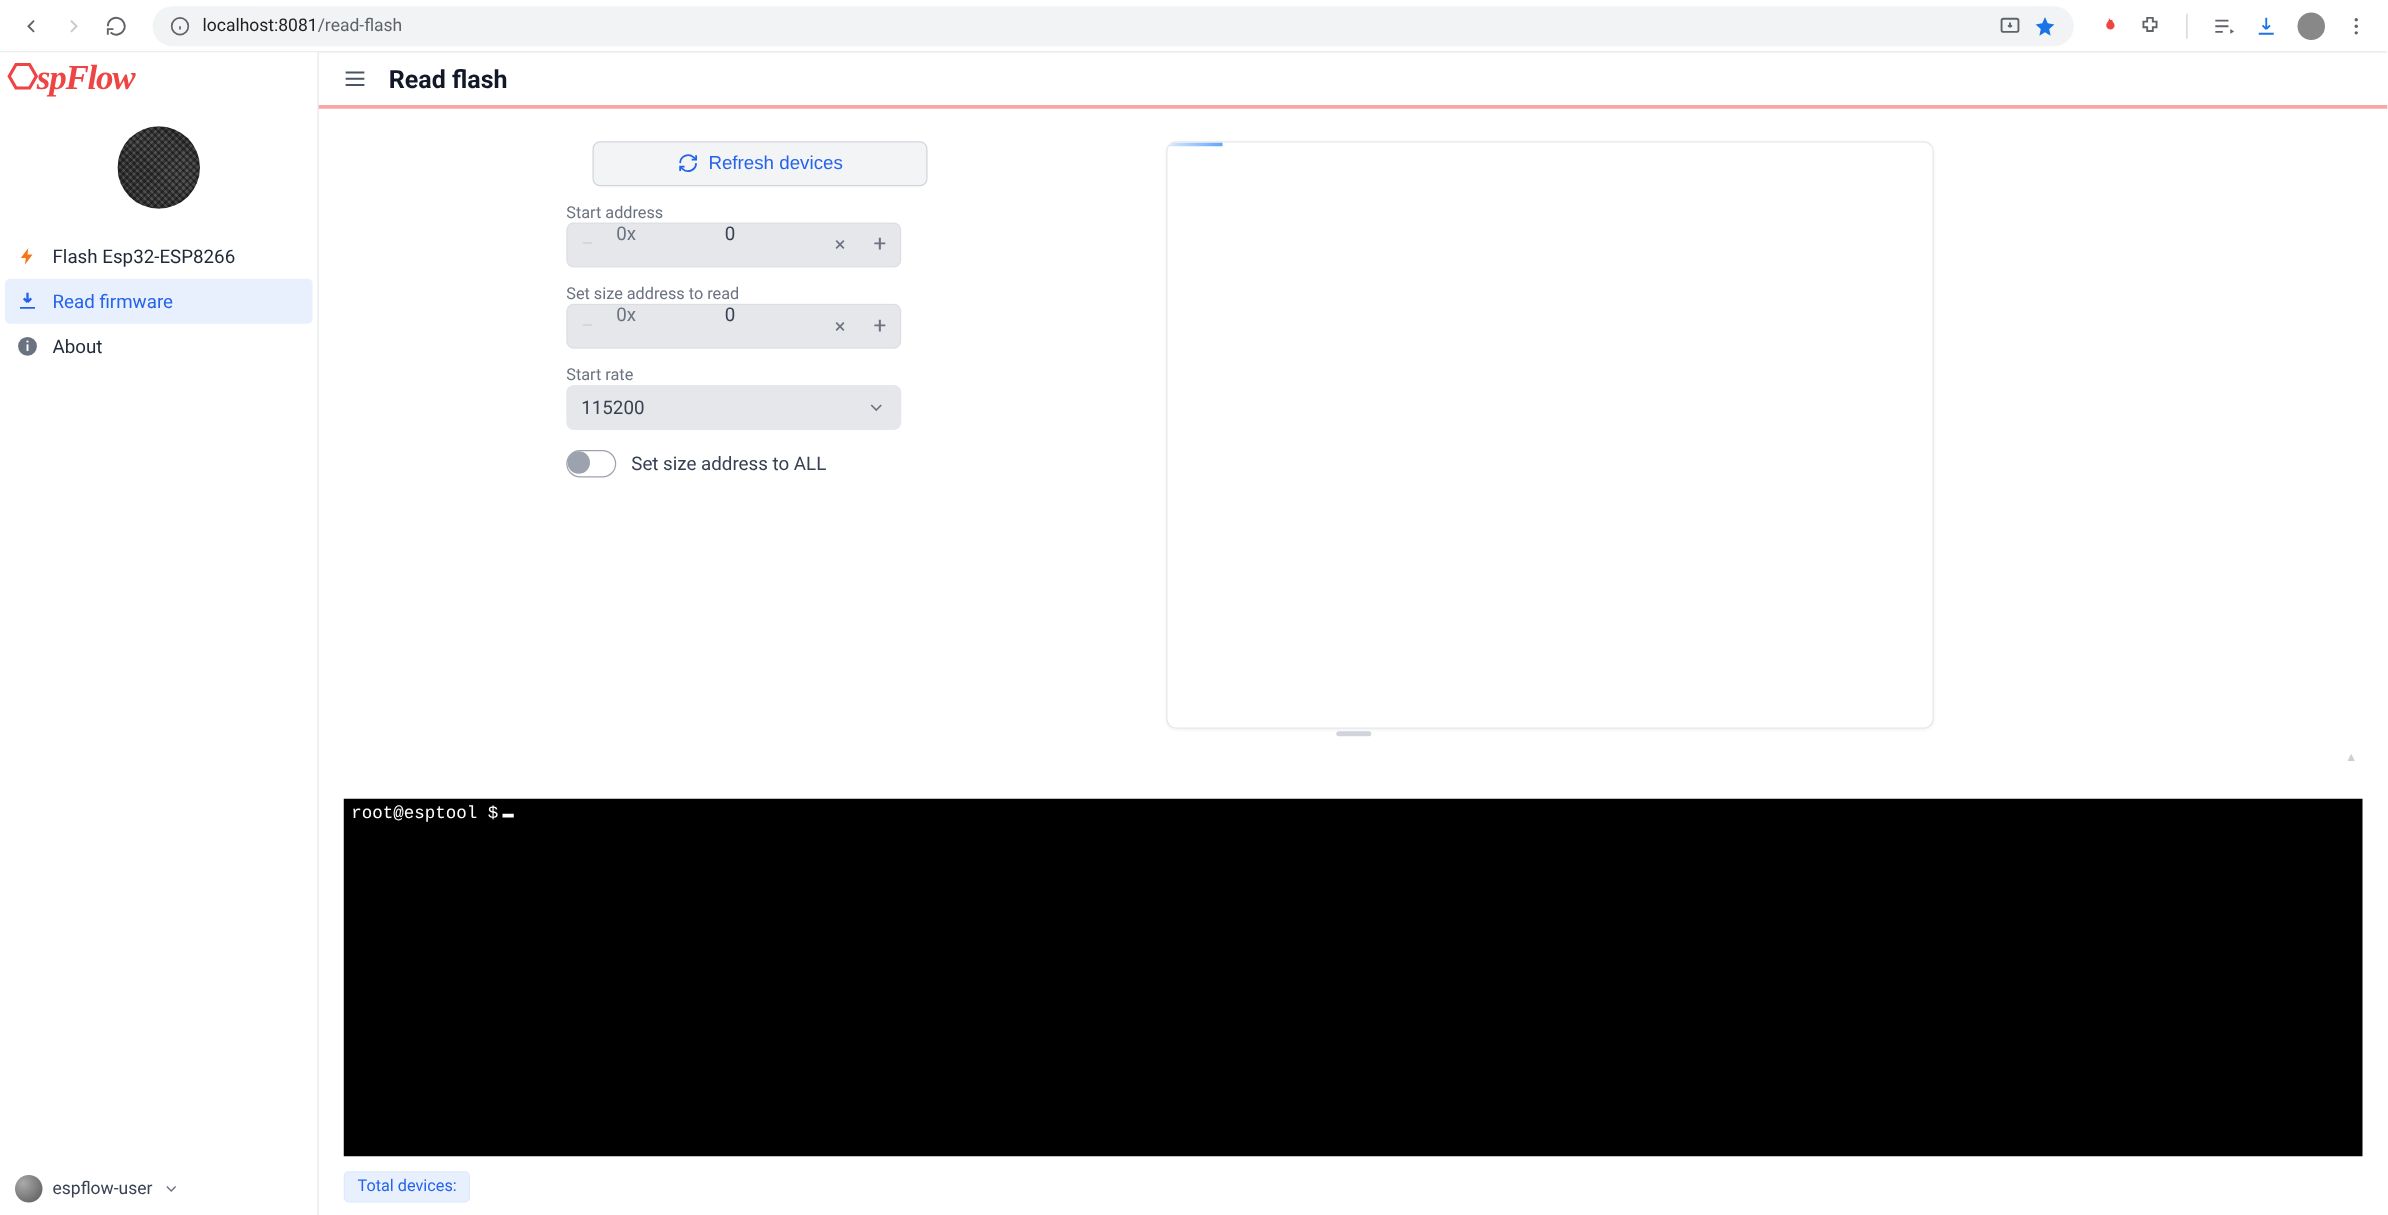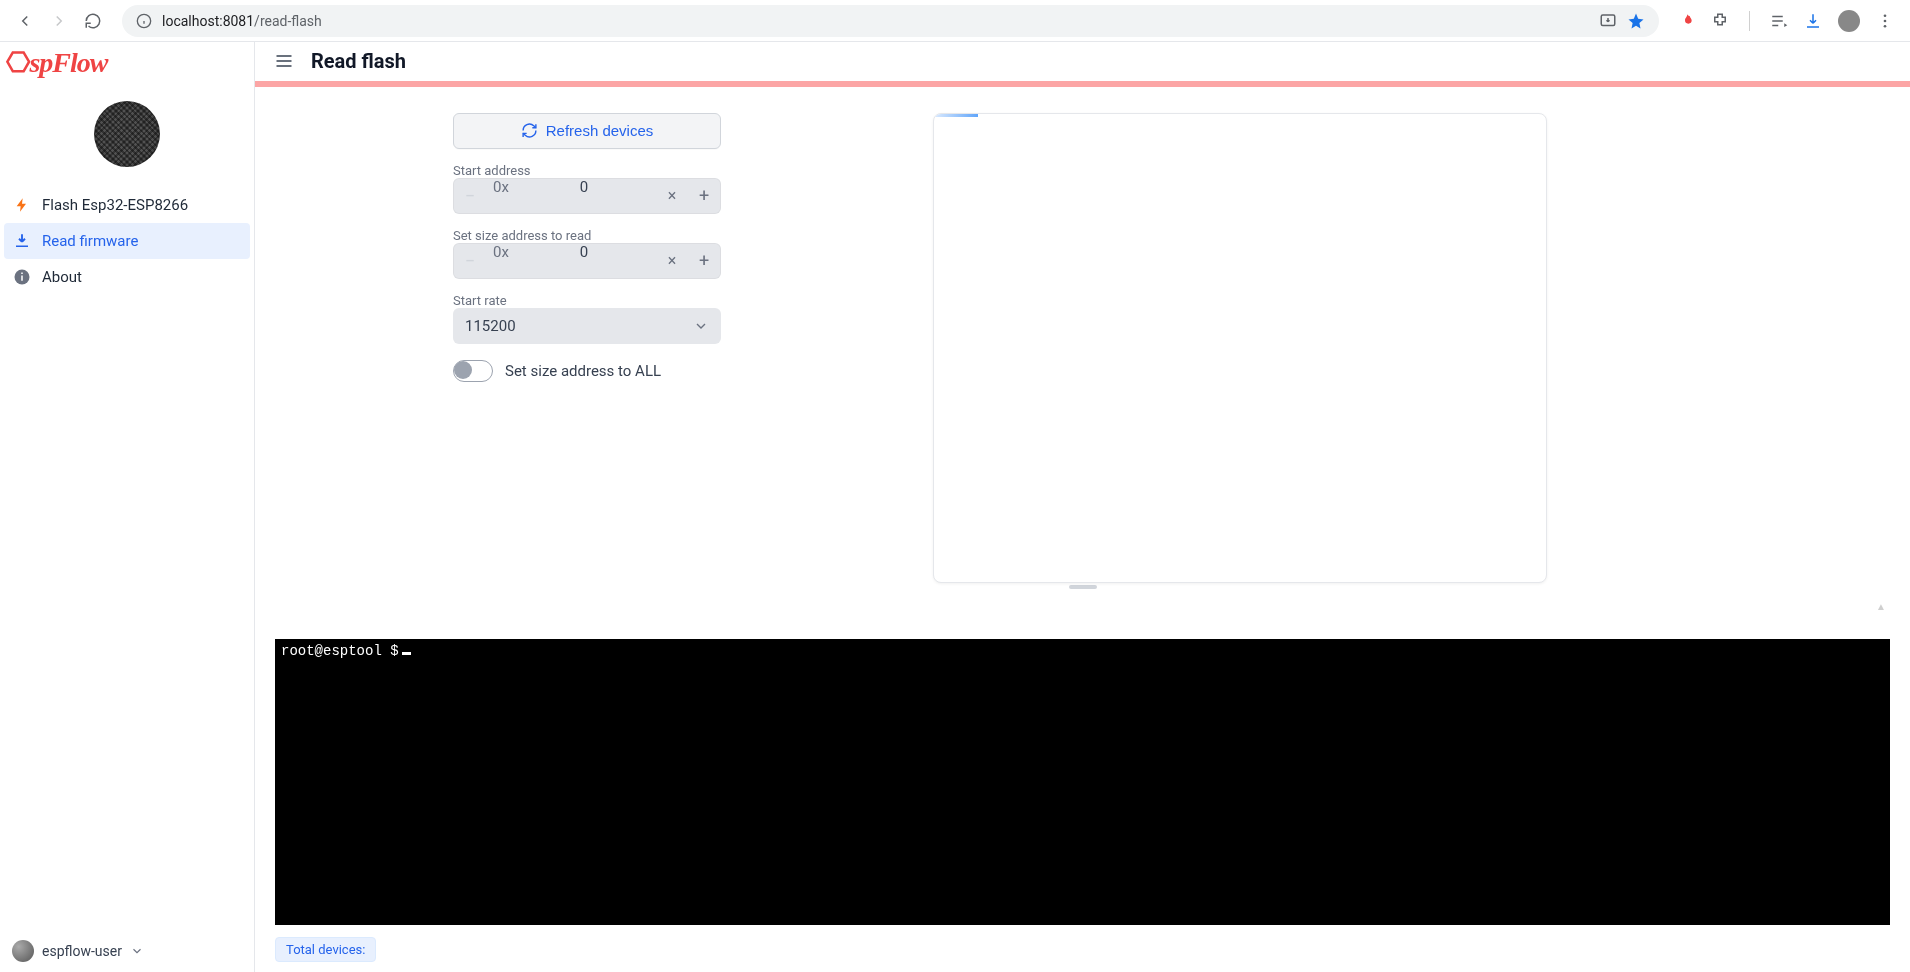--- a/index.html
+++ b/index.html
@@ -33,27 +33,27 @@
   .nav-item.active { background:#e8f0fe; color:#2563eb; border-radius:4px; margin: 0 4px; padding: 0 8px; align-items: center;}
   .nav-item.active .nav-label { color:#2563eb; }
   .nav-icon { width:20px; height:20px; display:flex; align-items:center; justify-content:center; color:#6b7280; }
   .nav-item .nav-icon.bolt { color:#f97316;}
   .nav-item.active .nav-icon { color:#2563eb; }
   .sidebar-footer { margin-top:auto; padding: 10px 12px; display:flex; align-items:center; gap:8px; font-size:14px; color:#374151;}
   .sidebar-footer .mini-avatar { width:22px; height:22px; border-radius:50%; background: radial-gradient(circle at 30% 30%, #aaa, #555); }
 
   
   .main { flex:1; display:flex; flex-direction:column; min-width:0; }
-  .topbar { height:48px; border-bottom:6px solid #fca5a5; display:flex; align-items:center; gap:16px; padding: 0 18px;}
+  .topbar { height:48px; border-bottom:3px solid #fca5a5; display:flex; align-items:center; gap:16px; padding: 0 18px;}
   .hamburger { width:22px; height:22px; color:#4b5563; cursor:pointer; display:flex; align-items:center; justify-content:center;}
   .page-title { font-size:20px; font-weight:700; color:#111827;}
   .content-row { flex:0 0 auto; display:flex; padding: 26px 0 0 0; gap: 48px; }
 
   .form-col { width: 630px; padding-left: 198px; display:flex; flex-direction:column; gap: 12px;}
-  .btn { height:36px; border:1px solid #d1d5db; background:#f3f4f6; border-radius:6px; display:inline-flex; align-items:center; justify-content:center; gap:8px; font-size:15px; color:#2563eb; cursor:pointer; box-shadow: 0 1px 0 rgba(0,0,0,.02);}
+  .btn { height:36px; border:1px solid #d1d5db; background:#f3f4f6; border-radius:6px; display:inline-flex; align-items:center; justify-content:center; gap:8px; font-size:15px; color:#2563eb; cursor:pointer; box-shadow: 0 1px 0 rgba(0,0,0,.02); margin-left: 21px;}
   .field-label { font-size:13px; color:#6b7280; margin-top: 2px;}
   .number-control { width: 268px; height:36px; background:#e5e7eb; border-radius:6px; display:flex; overflow:hidden; box-shadow: inset 0 0 0 1px rgba(0,0,0,.04);}
   .num-btn { width:34px; height:100%; display:flex; align-items:center; justify-content:center; color:#6b7280; cursor:pointer; user-select:none; font-size:18px;}
   .num-btn.minus { color:#d1d5db;}
   .num-prefix { color:#6b7280; font-size:15px; padding: 0 2px 0 6px;}
   .num-value { flex:1; text-align:center; font-size:15px; color:#374151;}
   .num-clear { width:30px; display:flex;align-items:center;justify-content:center;color:#6b7280; cursor:pointer; font-size:16px;}
   .select { width:268px; height:36px; background:#e5e7eb; border-radius:6px; display:flex; align-items:center; padding: 0 12px; font-size:15px; color:#374151; cursor:pointer; position:relative;}
   .select .chev { margin-left:auto; color:#6b7280;}
   .toggle-row { display:flex; align-items:center; gap:12px; margin-top:4px;}

